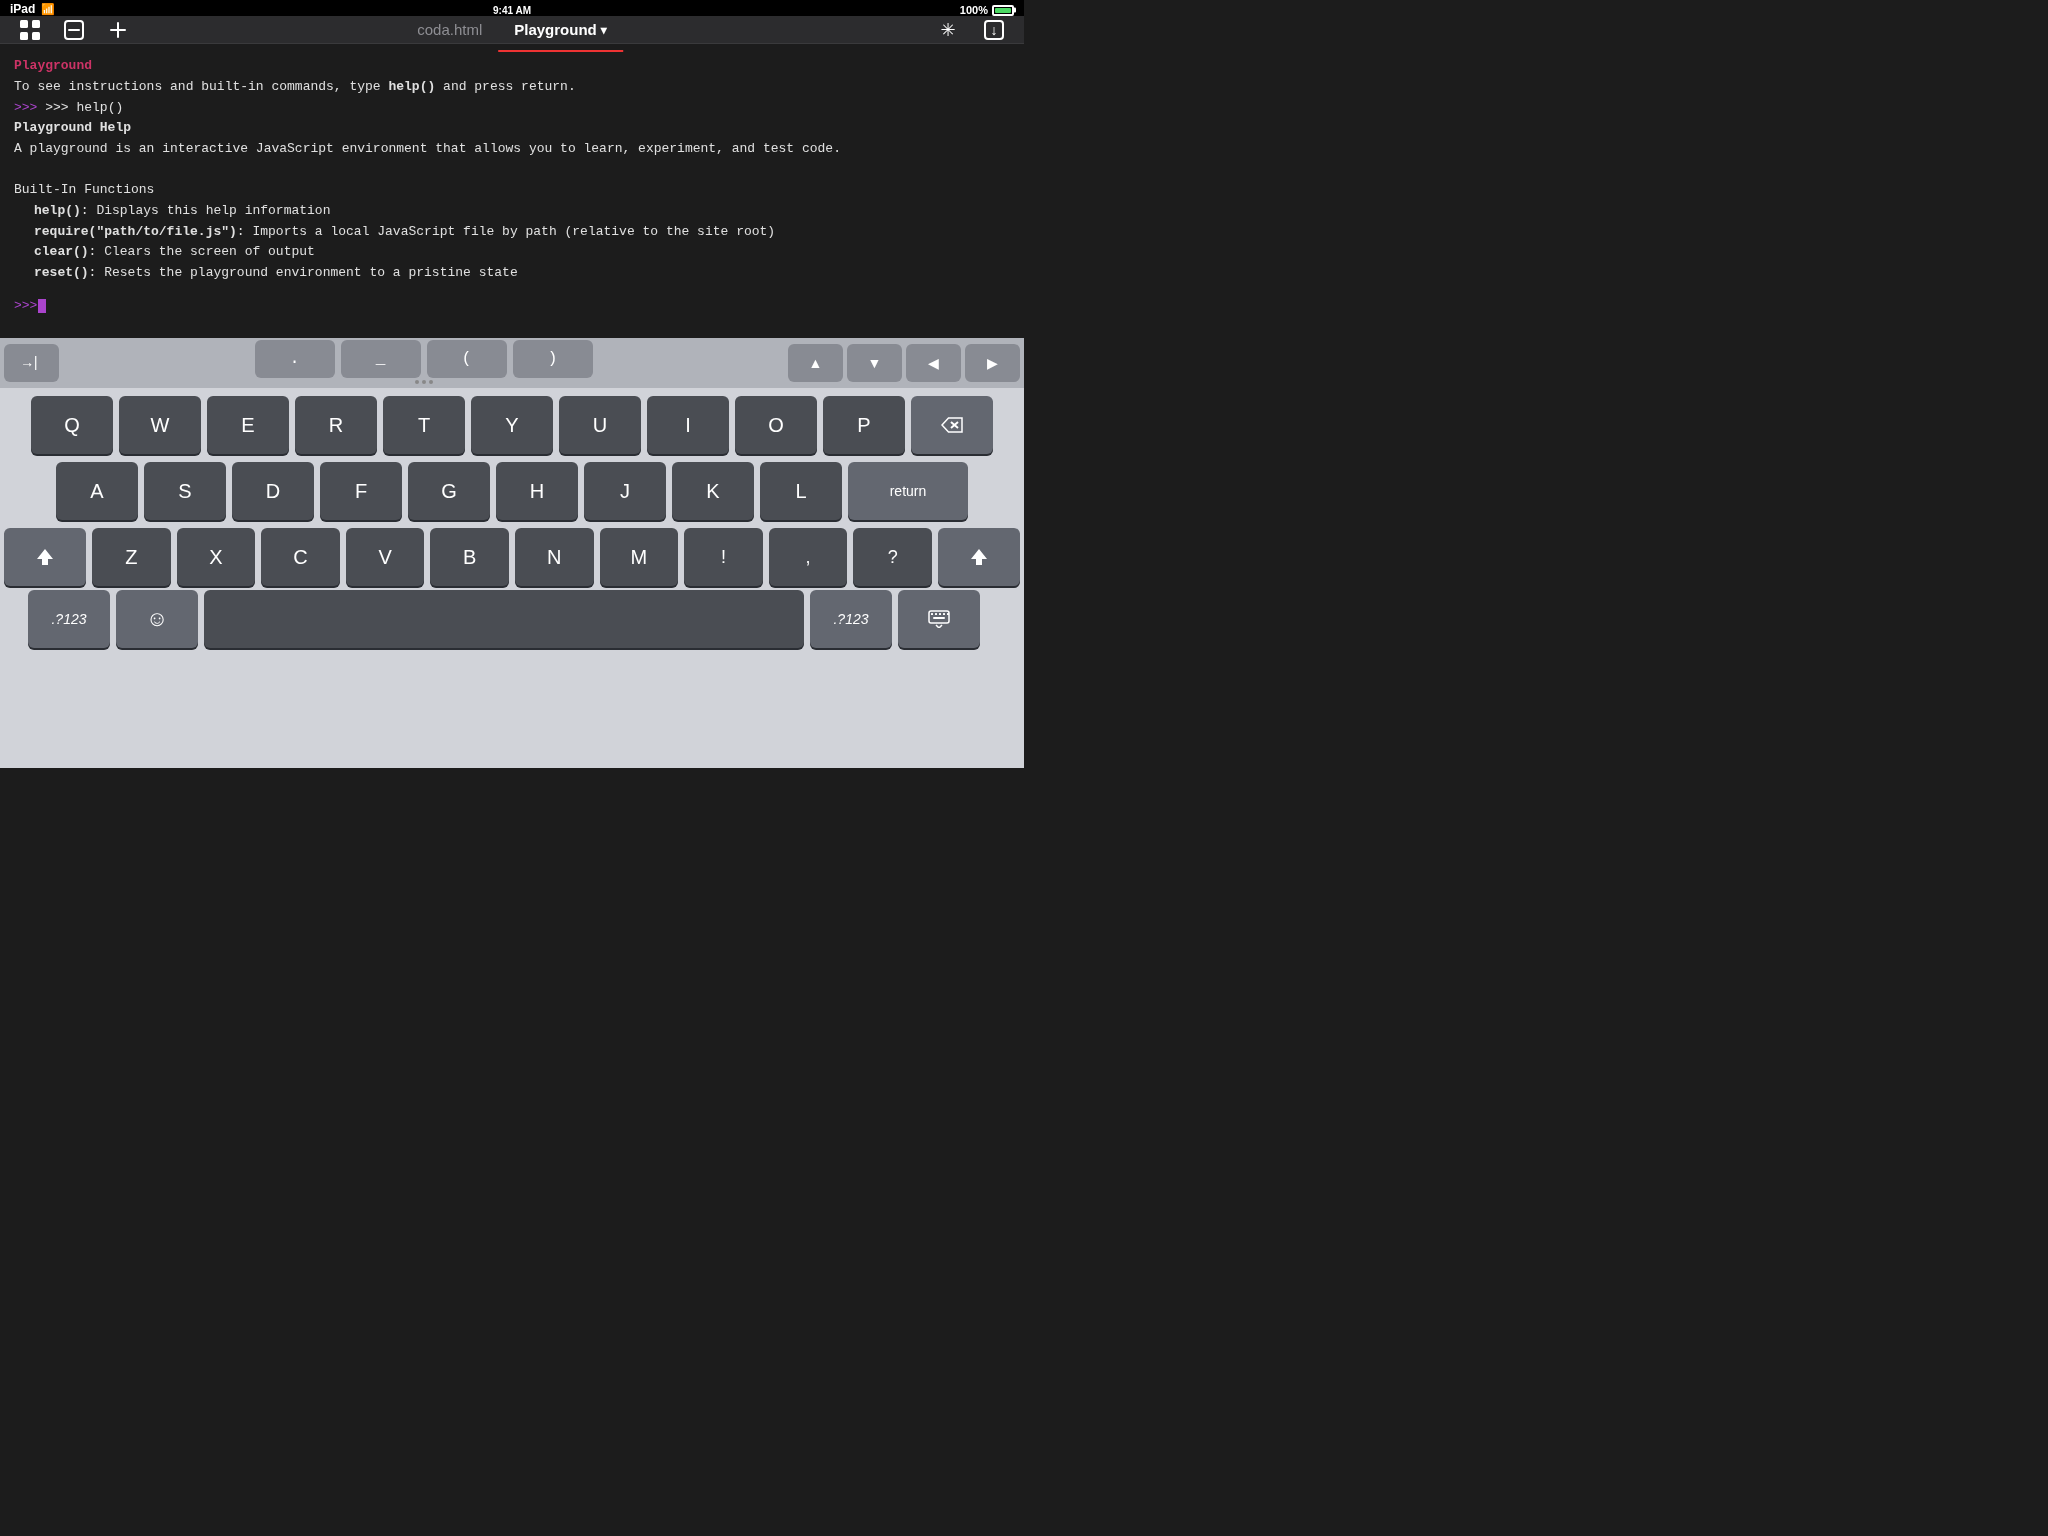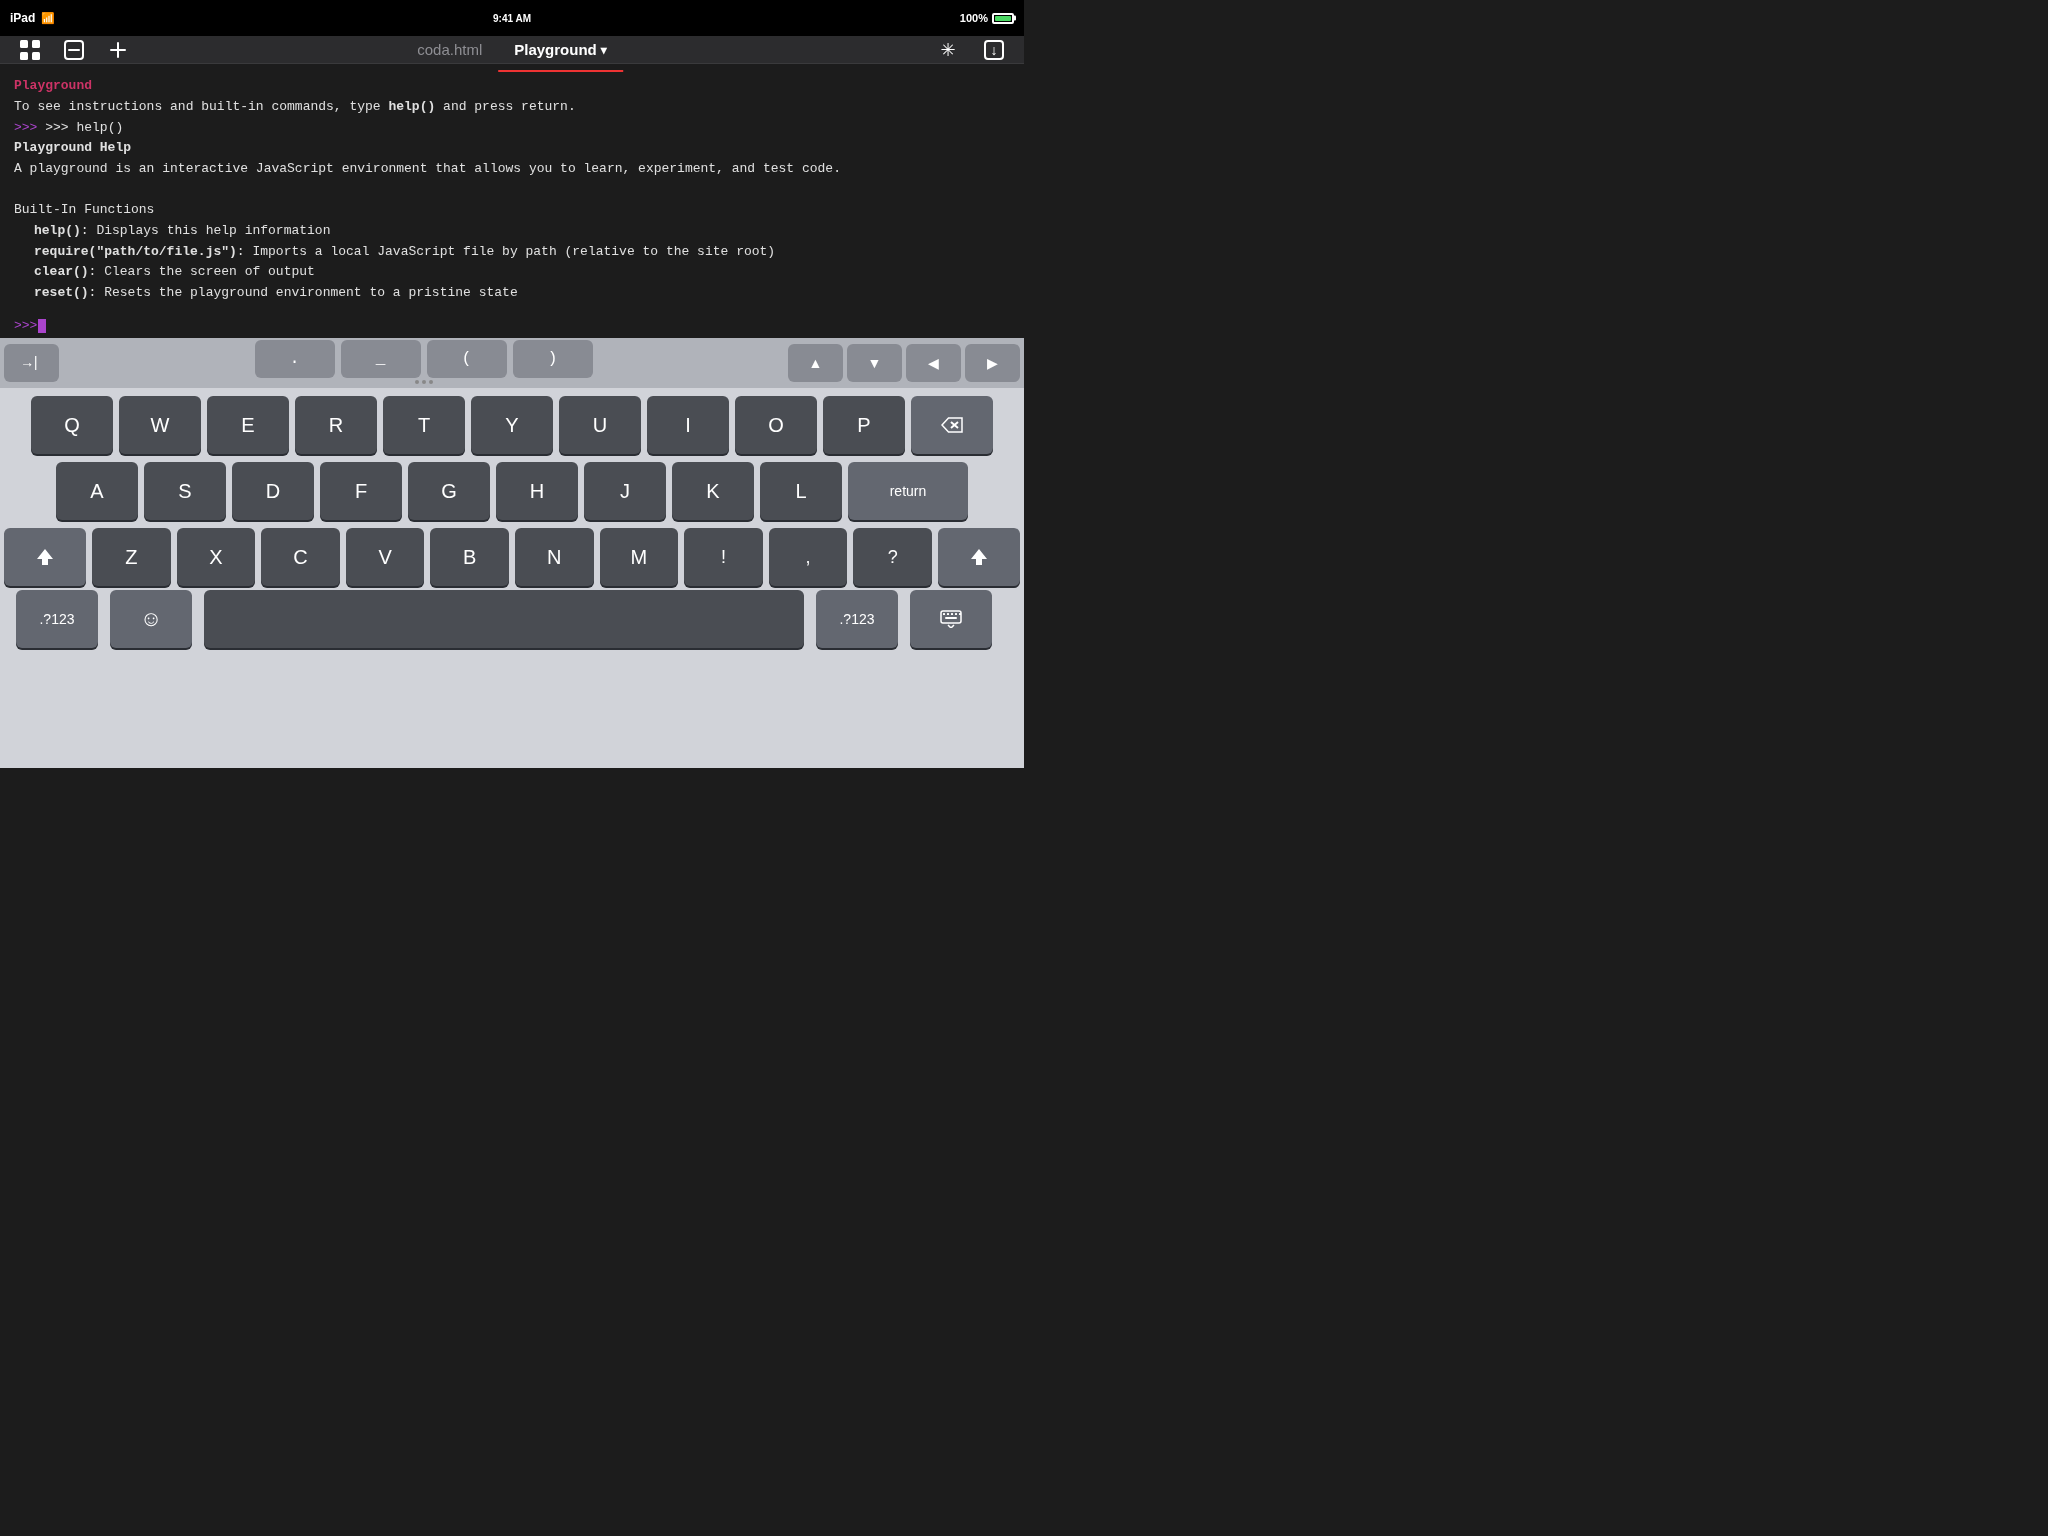--- a/index.html
+++ b/index.html
@@ -7,24 +7,24 @@
       width: 1024px;
       height: 768px;
       background: #1c1c1c;
       font-family: -apple-system, 'Helvetica Neue', Arial, sans-serif;
       overflow: hidden;
       position: relative;
     }
 
     
     #status-bar {
-      height: 36px;
+      height: 16px;
       background: #000;
       display: flex;
-      align-items: center;
+      align-items: flex-end;
       justify-content: space-between;
       padding: 0 10px;
       color: #fff;
       font-size: 12px;
       font-weight: 600;
     }
     .status-left { display: flex; align-items: center; gap: 6px; }
     .status-center { position: absolute; left: 50%; transform: translateX(-50%); font-size: 10px; font-weight: 600; }
     .status-right { display: flex; align-items: center; gap: 4px; font-size: 11px; font-weight: 600; }
     .wifi-icon { font-size: 11px; }
@@ -240,23 +240,24 @@
     }
     .key.keyboard-hide {
       background: #636770;
       font-size: 16px;
       max-width: 82px;
       flex: 1.2;
     }
     
     .kb-bottom-row {
       display: flex;
-      gap: 12px;
+      gap: 6px;
       padding: 0 20px 8px 4px;
       justify-content: center;
+      font-style: italic;
     }
   </style>
 </head>
 <body>
 
 <div id="status-bar">
   <div class="status-left">
     <span>iPad</span>
     <span class="wifi-icon">📶</span>
   </div>

